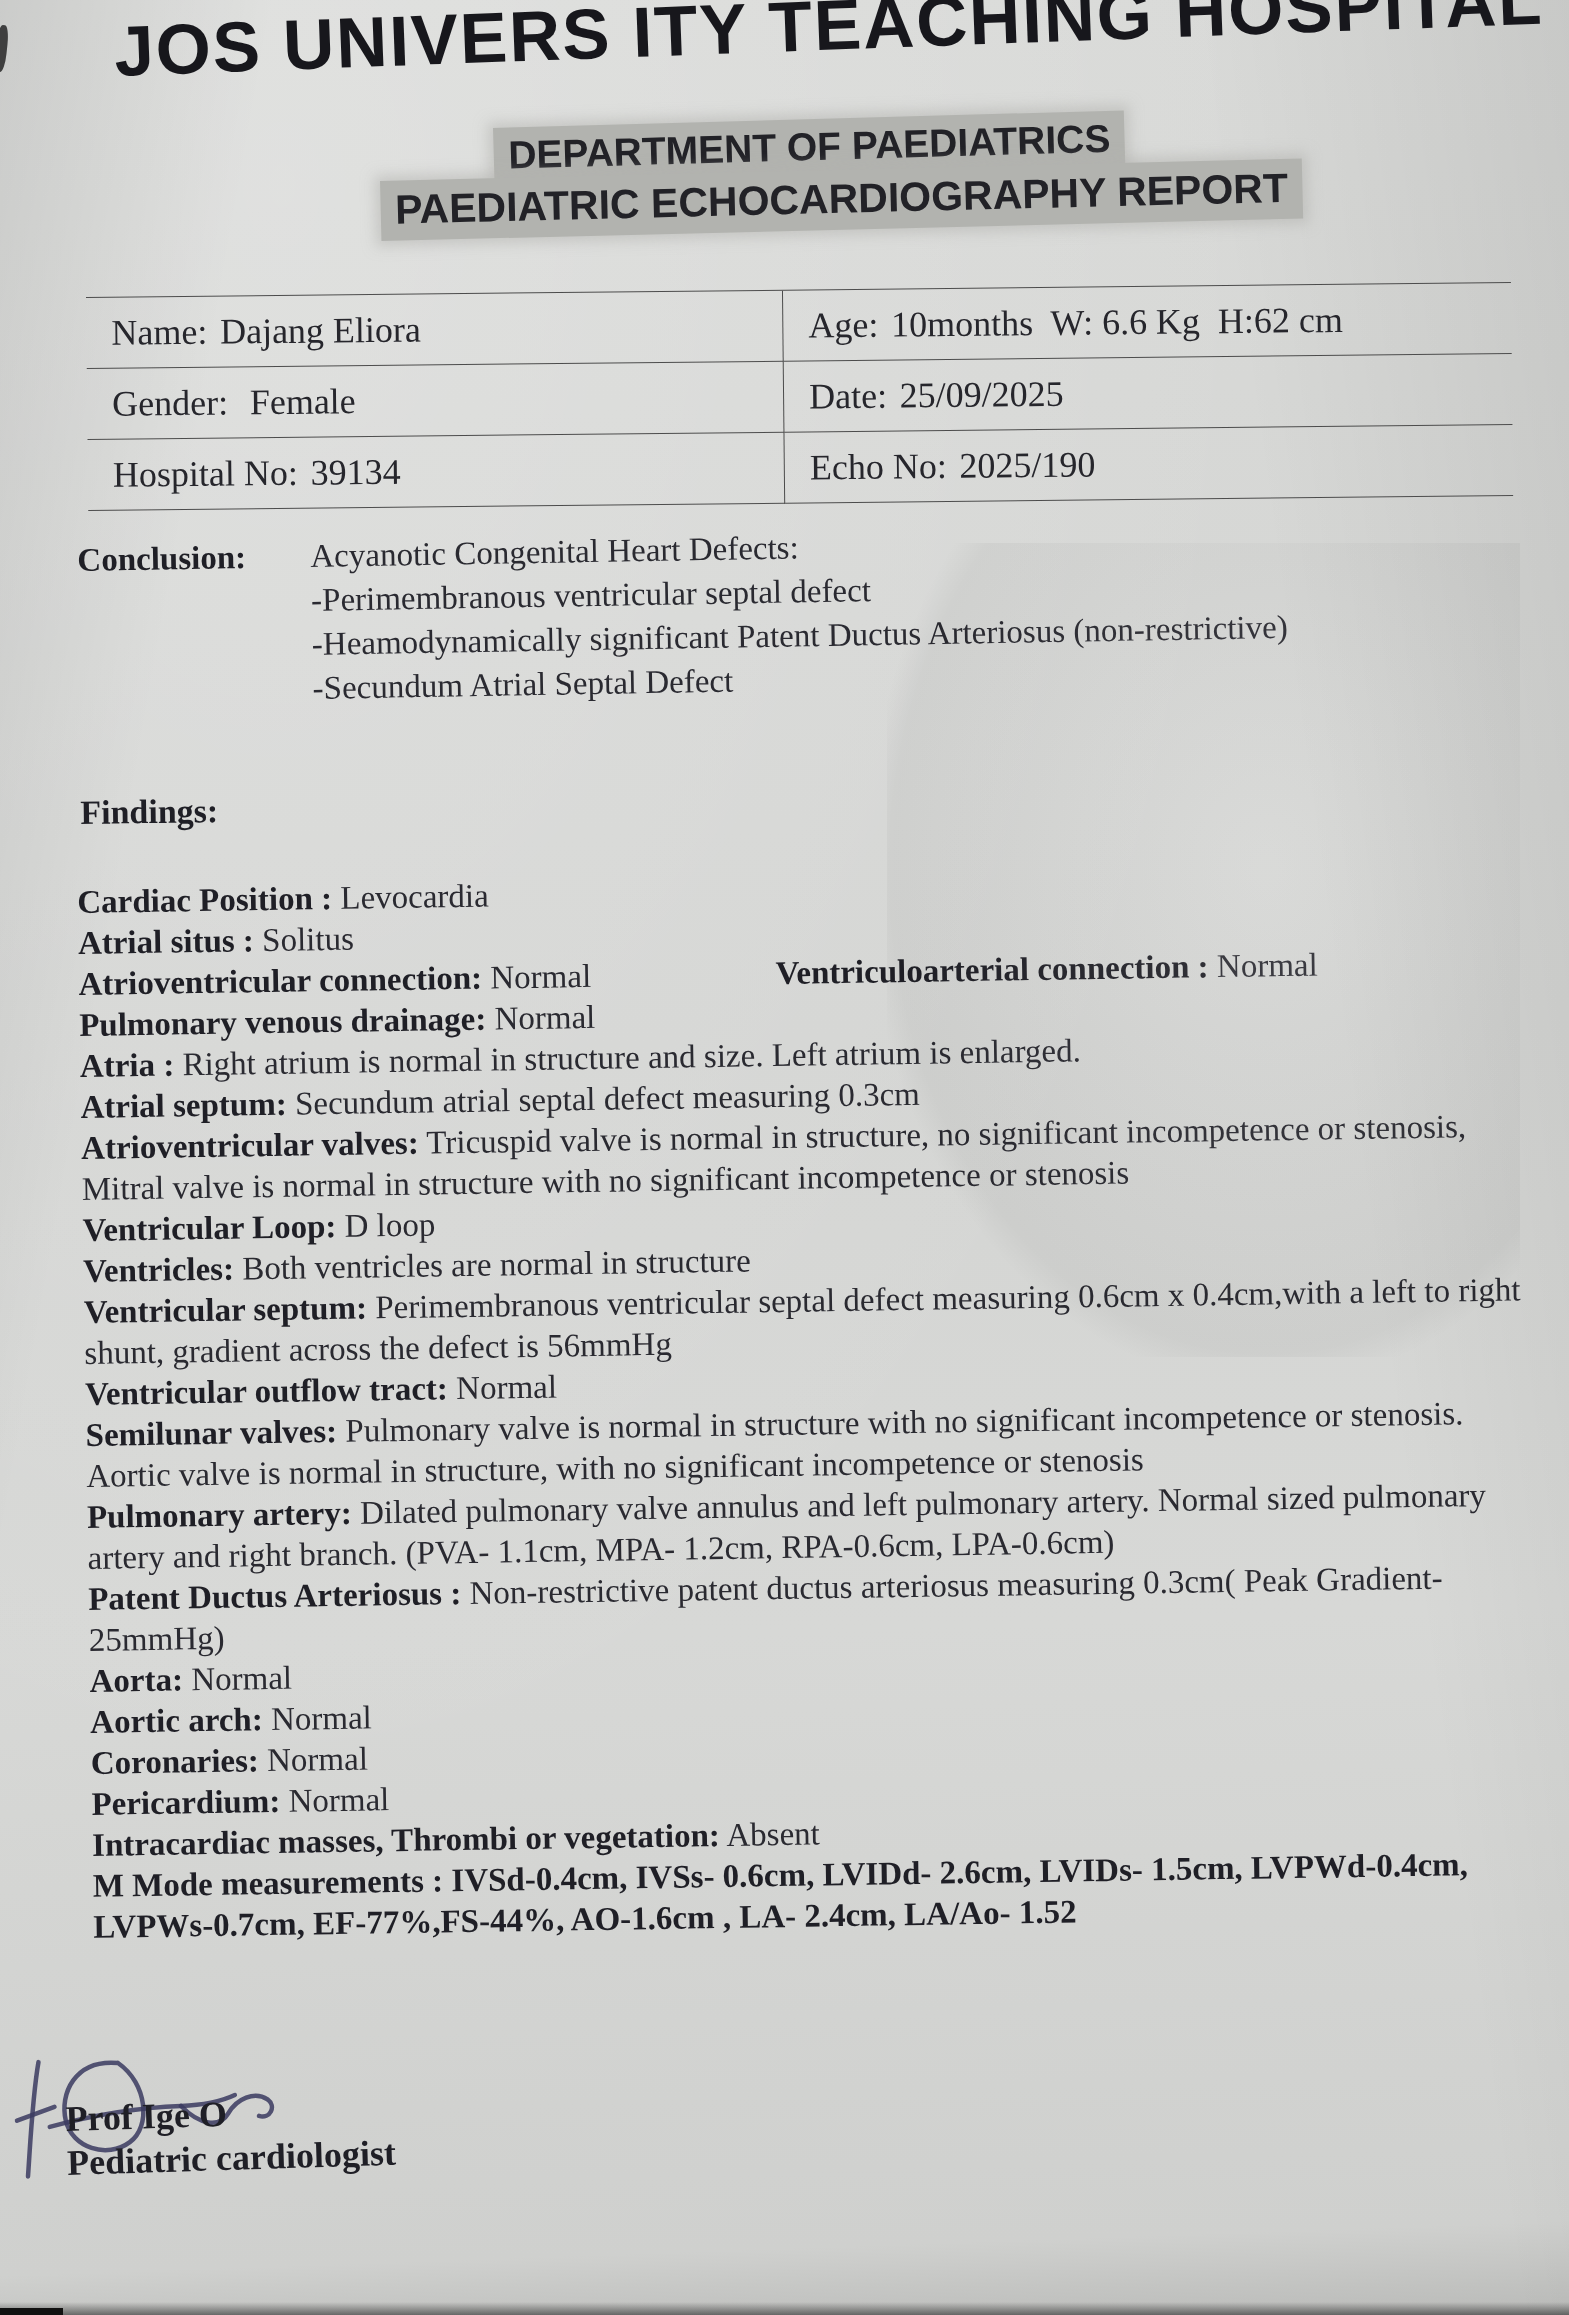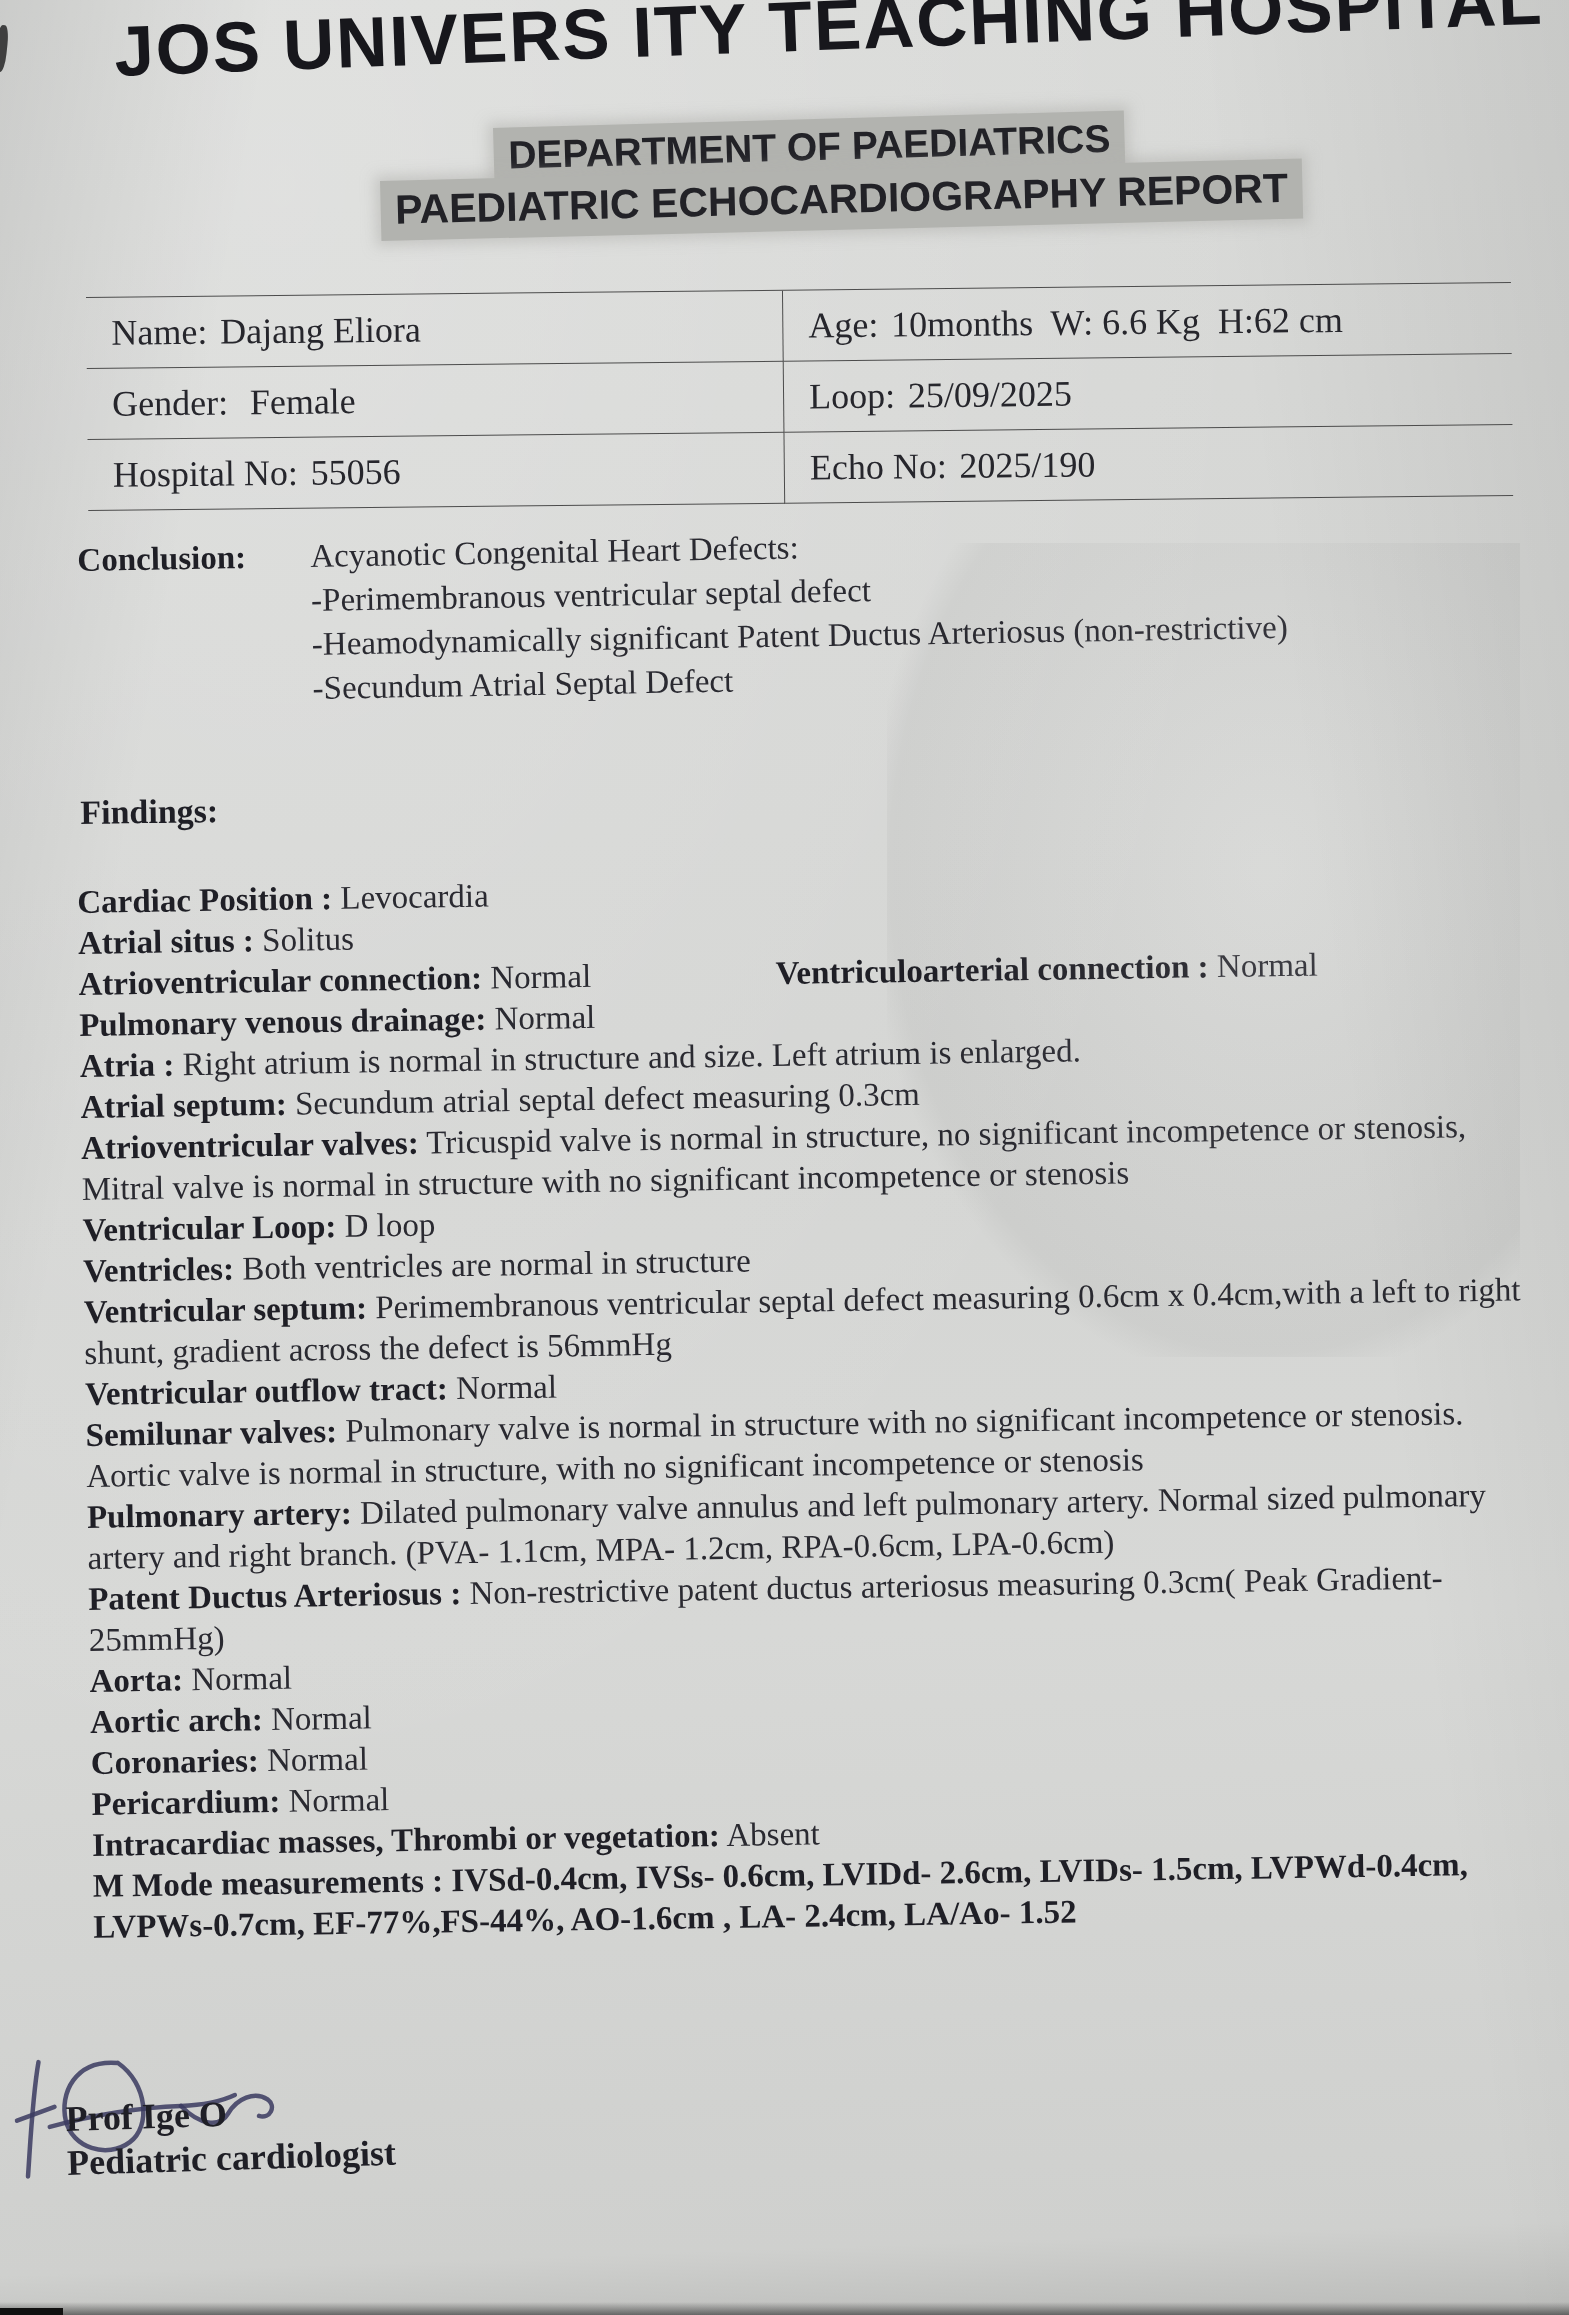--- a/index.html
+++ b/index.html
@@ -101,26 +101,26 @@
     </div>
     <div class="pcell">
       <span class="lab">Age:</span>
       <span>10months  W: 6.6 Kg  H:62 cm</span>
     </div>
     <div class="pcell lft">
       <span class="lab">Gender:</span>
       <span> Female</span>
     </div>
     <div class="pcell">
-      <span class="lab">Loop:</span>
+      <span class="lab">Date:</span>
       <span>25/09/2025</span>
     </div>
     <div class="pcell lft">
       <span class="lab">Hospital No:</span>
-      <span>55056</span>
+      <span>39134</span>
     </div>
     <div class="pcell">
       <span class="lab">Echo No:</span>
       <span>2025/190</span>
     </div>
   </div>
 
   <div class="abs conclusion">
     <span class="clabel">Conclusion:</span>
     <div class="cbody">

